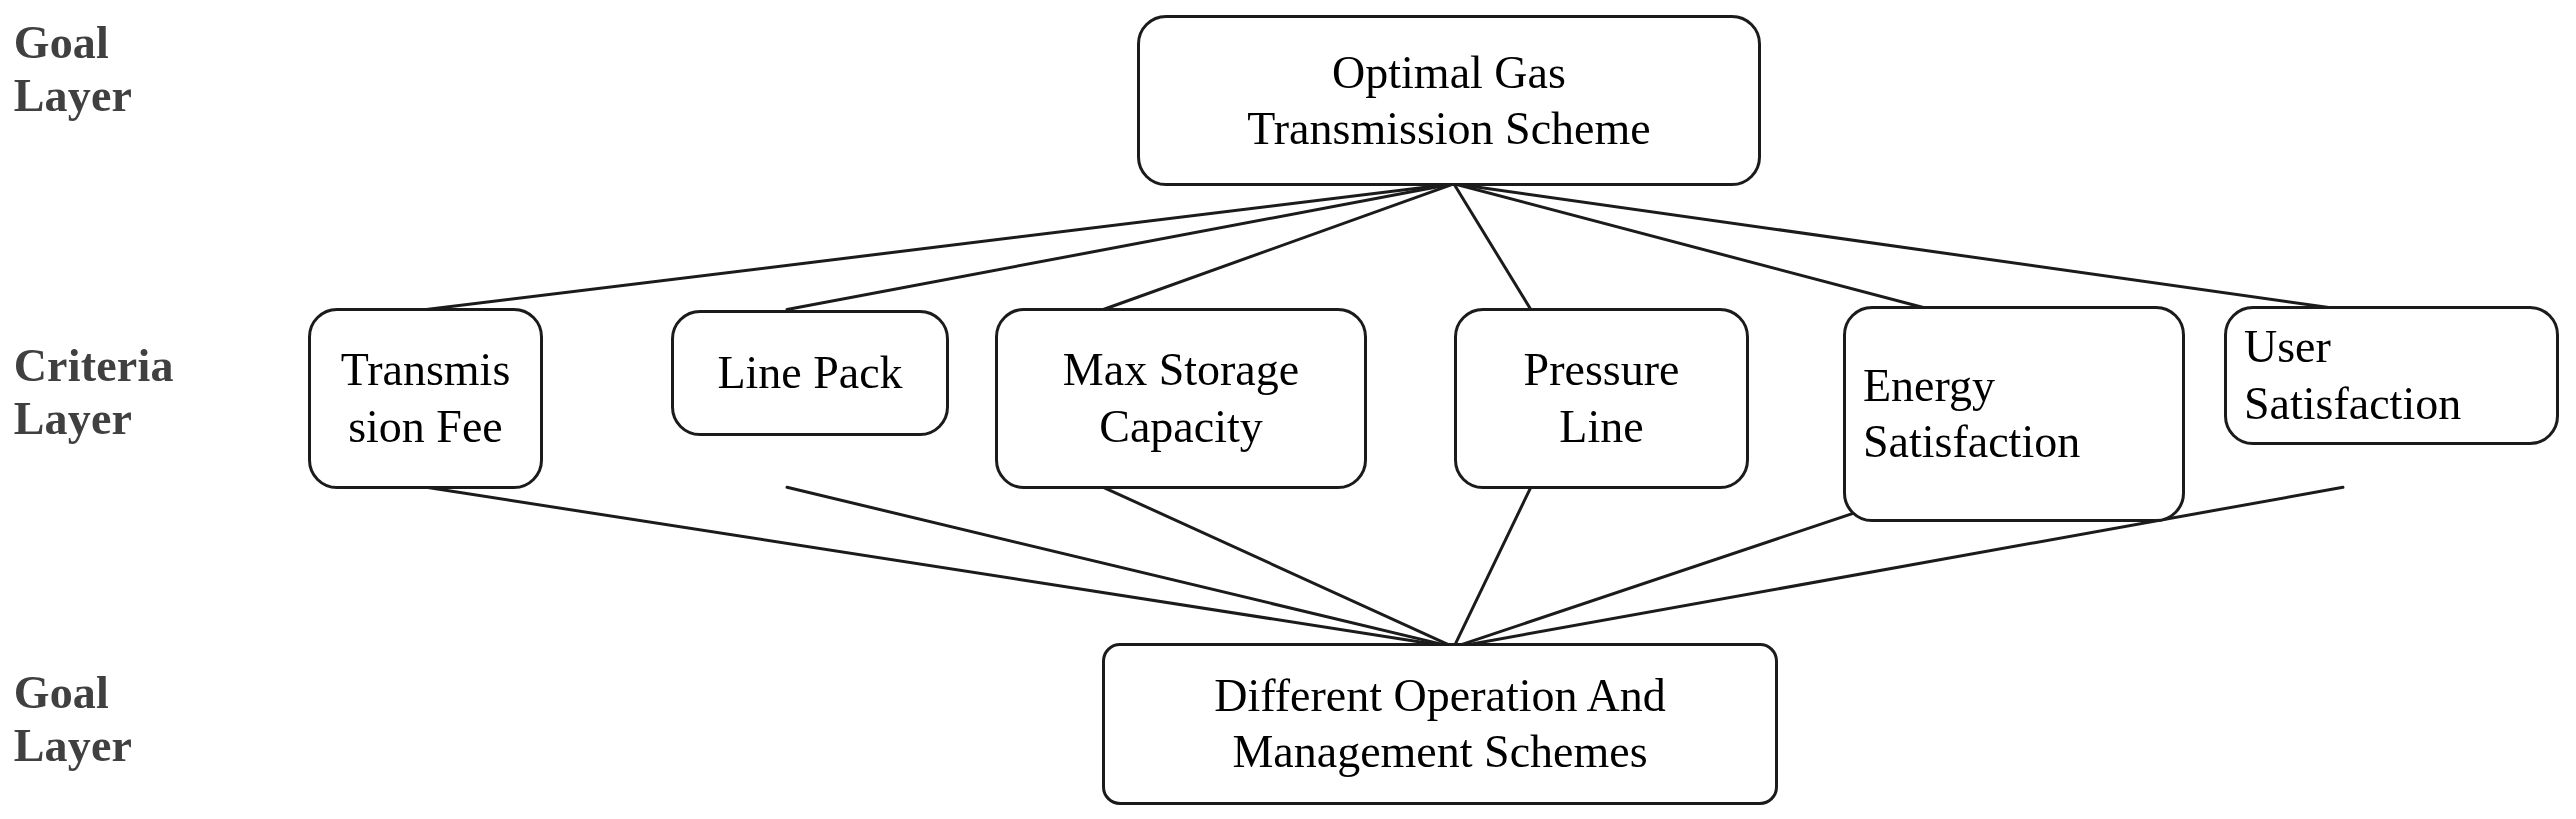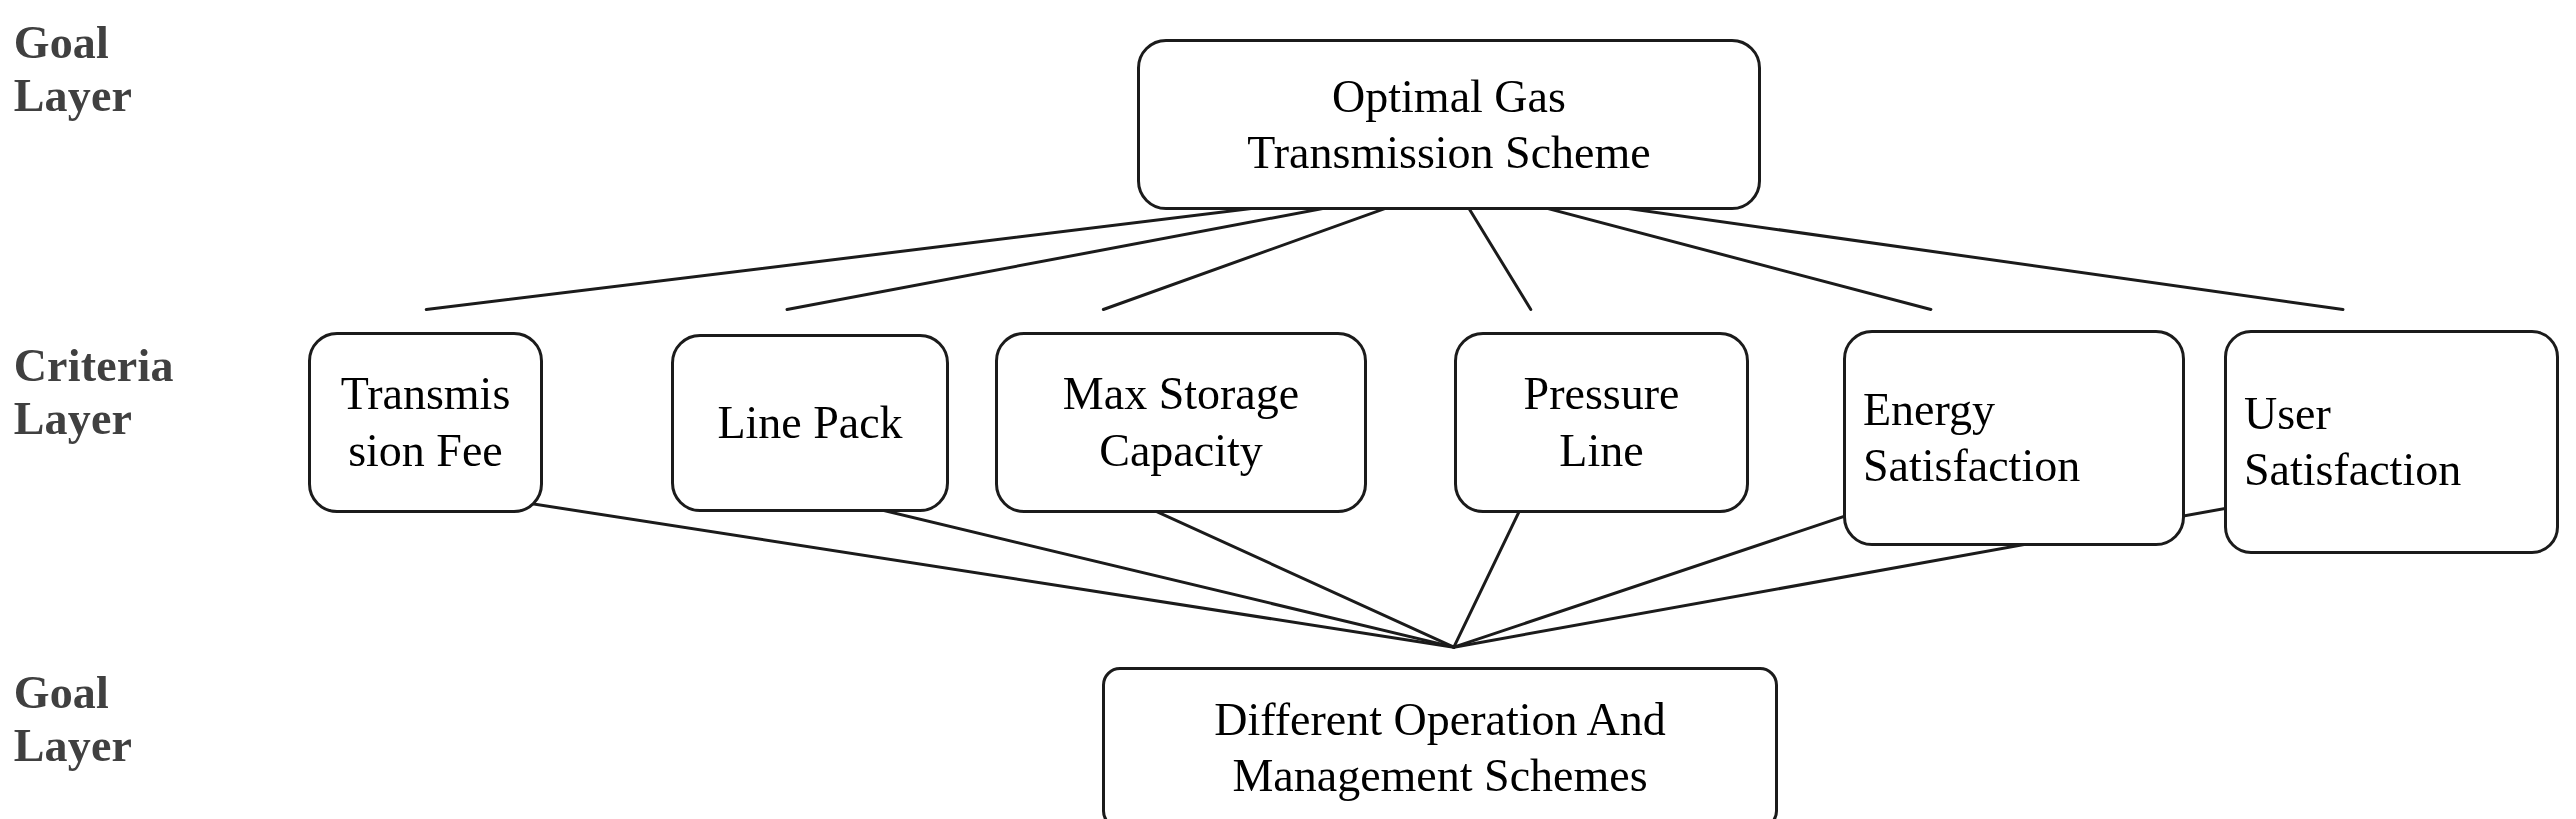--- a/index.html
+++ b/index.html
@@ -40,21 +40,20 @@
     border: 3.4px solid #1b1b1b;
     border-radius: 29px;
     display: flex;
     flex-direction: column;
     justify-content: center;
     color: #000000;
     font-family: "Liberation Serif", "DejaVu Serif", serif;
     font-size: 46px;
     line-height: 1.22;
     z-index: 2;
-    margin-top: 24px;
   }
   .node.center { align-items: center; text-align: center; }
   .node.left   { align-items: flex-start; text-align: left; padding-left: 17px; }
   .node-line { display: block; white-space: nowrap; }
 </style>
 </head>
 <body>
 
 <div id="stage">
 
@@ -85,40 +84,40 @@
   <div class="node center" style="left:1137px; top:15.4px; width:624px; height:171px;">
     <span class="node-line">Optimal Gas</span>
     <span class="node-line">Transmission Scheme</span>
   </div>
 
   <div class="node center" style="left:308px; top:308px; width:235px; height:181px;">
     <span class="node-line">Transmis</span>
     <span class="node-line">sion Fee</span>
   </div>
 
-  <div class="node center" style="left:671px; top:310px; width:278px; height:178px;">
+  <div class="node center" style="left:671px; top:310px; width:278px; height:126px;">
     <span class="node-line">Line Pack</span>
   </div>
 
   <div class="node center" style="left:995px; top:308px; width:372px; height:181px;">
     <span class="node-line">Max Storage</span>
     <span class="node-line">Capacity</span>
   </div>
 
   <div class="node center" style="left:1454px; top:308px; width:295px; height:181px;">
     <span class="node-line">Pressure</span>
     <span class="node-line">Line</span>
   </div>
 
   <div class="node left" style="left:1843px; top:306px; width:342px; height:216px;">
     <span class="node-line">Energy</span>
     <span class="node-line">Satisfaction</span>
   </div>
 
-  <div class="node left" style="left:2224px; top:306px; width:335px; height:224px;border-radius:27px;">
+  <div class="node left" style="left:2224px; top:306px; width:335px; height:139px;">
     <span class="node-line">User</span>
     <span class="node-line">Satisfaction</span>
   </div>
 
   <div class="node center" style="left:1102px; top:643px; width:676px; height:162px;border-radius:18px;">
     <span class="node-line">Different Operation And</span>
     <span class="node-line">Management Schemes</span>
   </div>
 
 </div>

